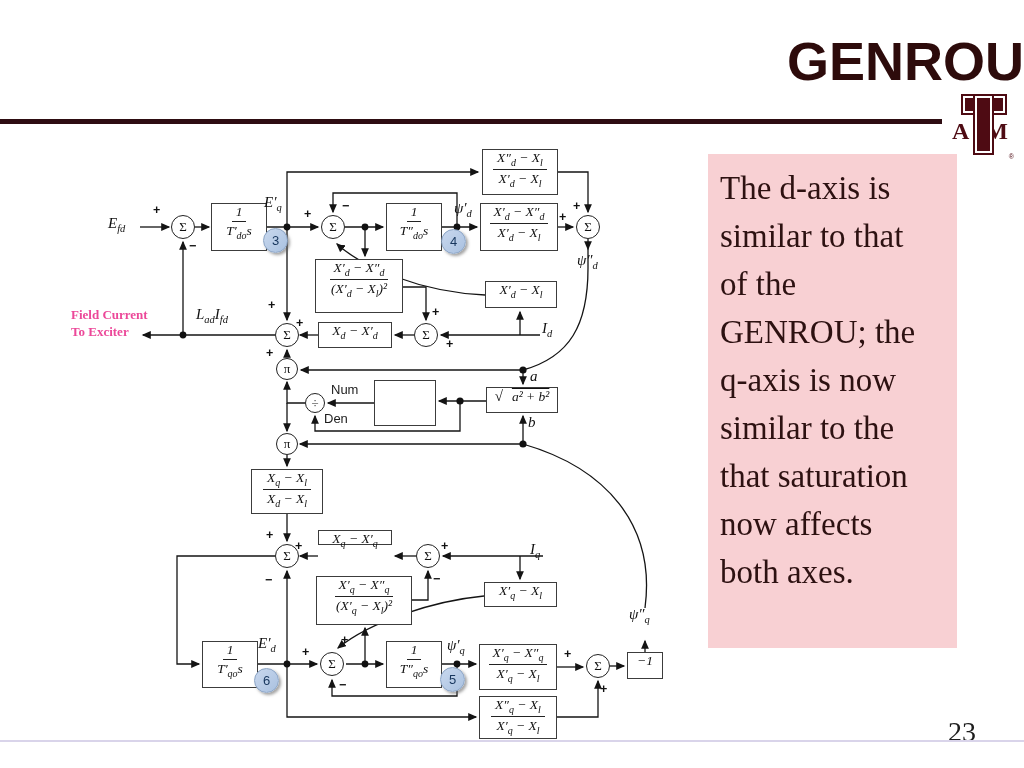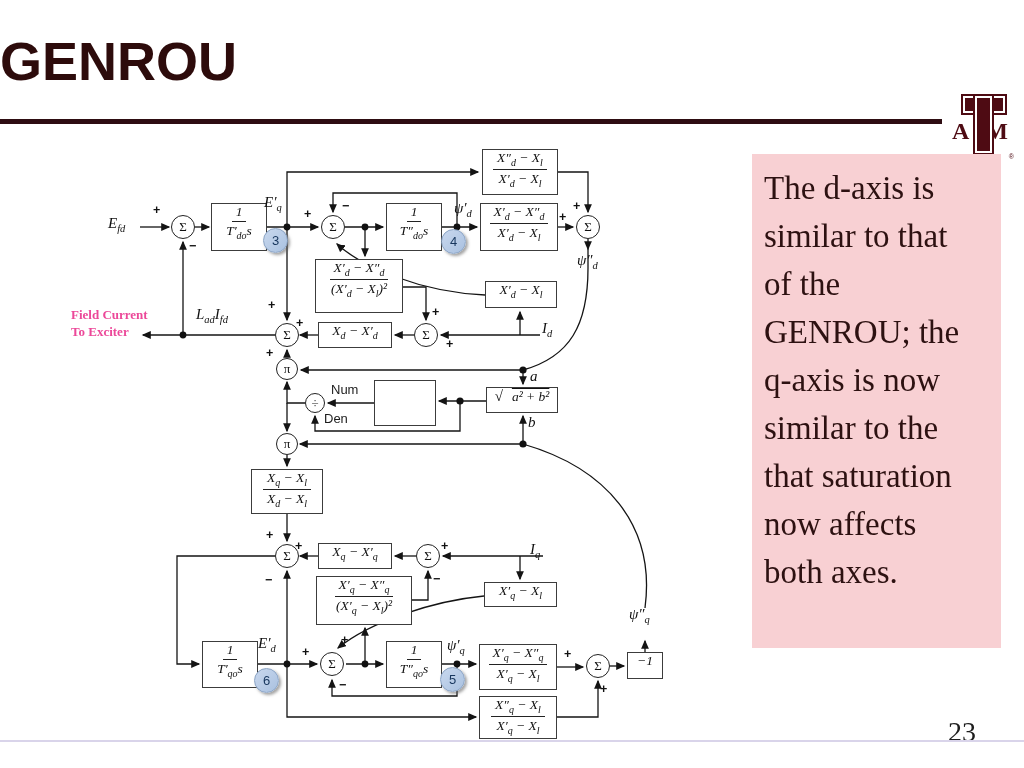--- a/index.html
+++ b/index.html
@@ -1,39 +1,39 @@
 <!DOCTYPE html>
 <html><head>
 <meta charset="utf-8">
 <style>
   html,body{margin:0;padding:0;}
   body{width:1024px;height:768px;background:#ffffff;position:relative;overflow:hidden;
        font-family:"Liberation Sans",sans-serif;}
   
-  .title{position:absolute;left:0;top:30px;width:1024px;text-align:left;
+  .title{position:absolute;left:0;top:30px;width:1024px;text-align:right;
          font-family:"Liberation Sans",sans-serif;font-weight:800;font-size:54px;
          letter-spacing:0px;color:#2d0b0b;}
   .rule{position:absolute;left:0;top:119px;width:942px;height:5px;background:#2e0d12;}
   .footer-line{position:absolute;left:0;top:740px;width:1024px;height:2px;background:#d9d4ea;}
   .page-num{position:absolute;left:948px;top:716px;width:60px;
             font-family:"Liberation Serif",serif;font-size:28px;color:#1c1c1c;}
   
   .logo{position:absolute;left:952px;top:92px;width:62px;height:66px;}
   .logo .la,.logo .lm{position:absolute;top:26px;font-family:"Liberation Serif",serif;
         font-weight:700;font-size:24px;color:#4e0b13;}
   .logo .la{left:0px;} .logo .lm{right:6px;}
   .logo .tbar{position:absolute;left:11px;top:4px;width:38px;height:13px;background:#4e0b13;
         border:2px solid #fff;box-shadow:0 0 0 2px #4e0b13;}
   .logo .tstem{position:absolute;left:23px;top:4px;width:13px;height:53px;background:#4e0b13;
         border:2px solid #fff;box-shadow:0 0 0 2px #4e0b13;}
   .logo .reg{position:absolute;right:0px;bottom:-2px;font-size:7px;color:#4e0b13;}
   
   .note{position:absolute;left:708px;top:154px;width:249px;height:494px;background:#f8d0d3;
         font-family:"Liberation Serif",serif;font-size:33px;line-height:48px;color:#2d1111;
-        padding:10px 0 0 12px;box-sizing:border-box;margin-left:44px;}
+        padding:10px 0 0 12px;box-sizing:border-box;}
   
   svg.wires{position:absolute;left:0;top:0;z-index:1;}
   .blk{position:absolute;z-index:2;background:#fff;border:1px solid #3c3c3c;
        display:flex;flex-direction:column;align-items:center;justify-content:flex-start;
        font-family:"Liberation Serif",serif;font-style:italic;font-size:13.5px;color:#101010;
        box-sizing:border-box;line-height:1.15;}
   .blk sub{font-size:10px;font-style:italic;}
   .fr-num{border-bottom:1.2px solid #222;padding:0 4px 1px 4px;white-space:nowrap;}
   .fr-den{padding-top:1px;white-space:nowrap;}
   .sqrtv{font-style:normal;font-size:15px;margin-right:1px;}
@@ -193,21 +193,21 @@
   <span>X′<sub>d</sub> − X<sub>l</sub></span>
 </div>
 <div class="blk" style="left:374px;top:380px;width:62px;height:46px"></div>
 <div class="blk" style="left:486px;top:387px;width:72px;height:26px">
   <span><span class="sqrtv">√</span><span class="ovl">a² + b²</span></span>
 </div>
 <div class="blk" style="left:251px;top:469px;width:72px;height:45px">
   <span class="fr-num">X<sub>q</sub> − X<sub>l</sub></span>
   <span class="fr-den">X<sub>d</sub> − X<sub>l</sub></span>
 </div>
-<div class="blk" style="left:318px;top:543px;width:74px;height:26px">
+<div class="blk" style="left:318px;top:530px;width:74px;height:15px">
   <span>X<sub>q</sub> − X′<sub>q</sub></span>
 </div>
 <div class="blk" style="left:316px;top:576px;width:96px;height:49px">
   <span class="fr-num">X′<sub>q</sub> − X″<sub>q</sub></span>
   <span class="fr-den">(X′<sub>q</sub> − X<sub>l</sub>)²</span>
 </div>
 <div class="blk" style="left:484px;top:582px;width:73px;height:25px">
   <span>X′<sub>q</sub> − X<sub>l</sub></span>
 </div>
 <div class="blk" style="left:202px;top:641px;width:56px;height:47px">

